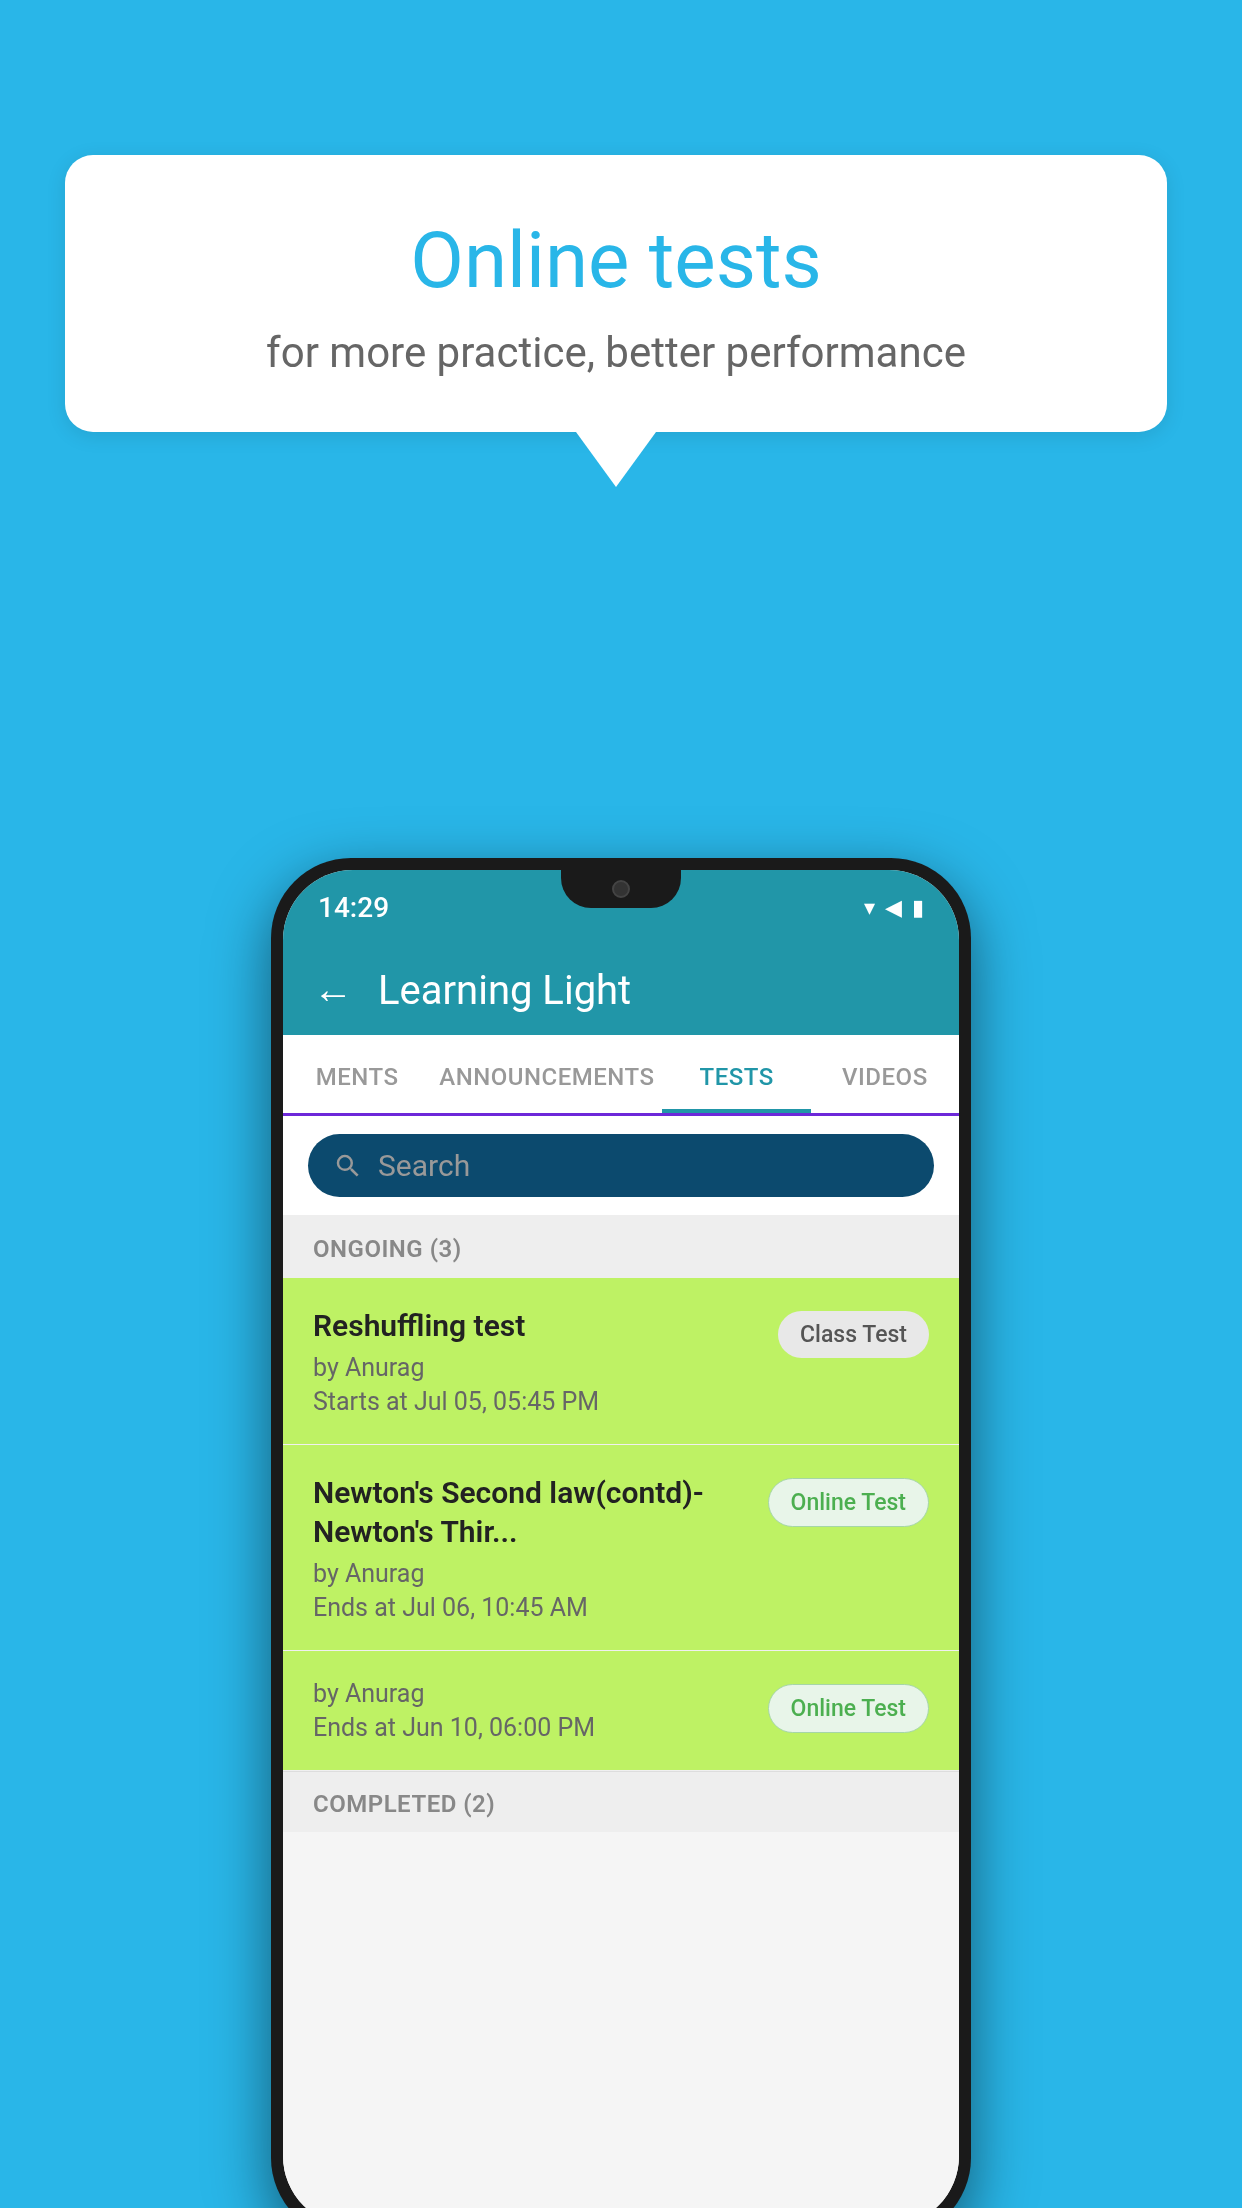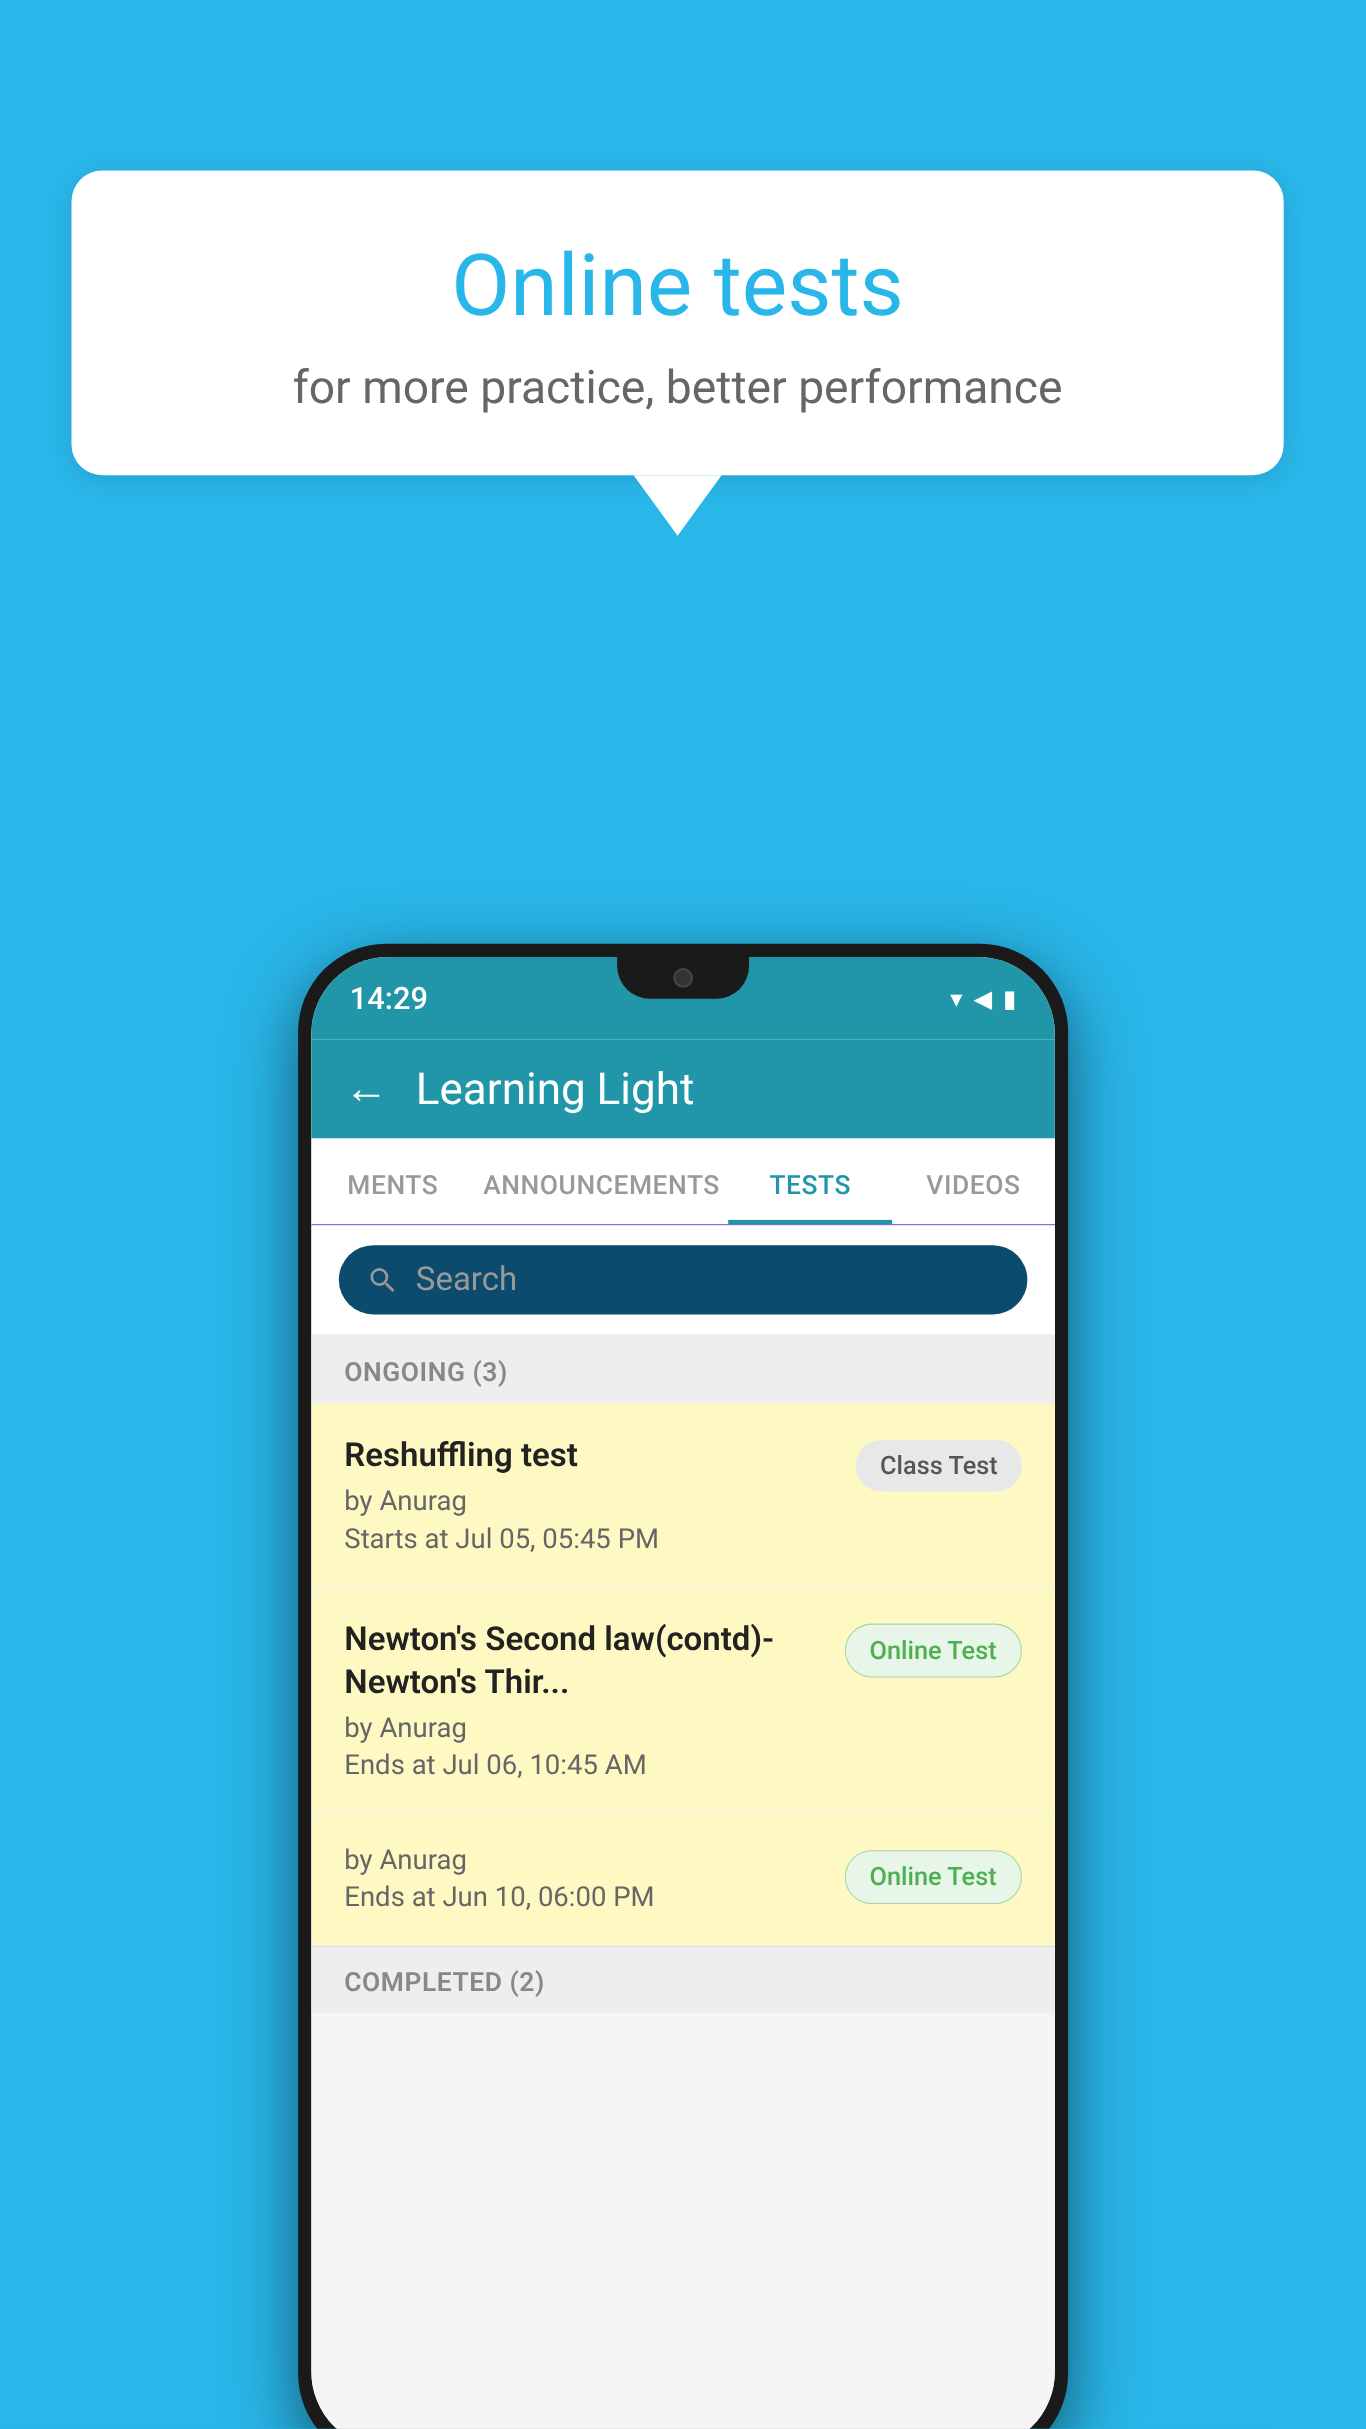--- a/index.html
+++ b/index.html
@@ -141,21 +141,21 @@
     .app-header-title {
       color: white;
       font-size: 40px;
       font-weight: 400;
     }
 
     
     .tabs-bar {
       background: white;
       display: flex;
-      border-bottom: 1px solid #6d28d9;
+      border-bottom: 3px solid #6d28d9;
       flex-shrink: 0;
     }
 
     .tab-item {
       flex: 1;
       text-align: center;
       padding: 28px 8px 22px;
       font-size: 24px;
       font-weight: 500;
       color: #999;
@@ -220,21 +220,21 @@
 
     .section-title {
       color: #888;
       font-size: 24px;
       font-weight: 600;
       letter-spacing: 0.5px;
     }
 
     
     .test-item {
-      background: #fef9c3;
+      background: #bef264;
       padding: 28px 30px;
       border-bottom: 1px solid #f0f0f0;
       display: flex;
       align-items: flex-start;
       justify-content: space-between;
     }
 
     .test-info {
       flex: 1;
       padding-right: 15px;

